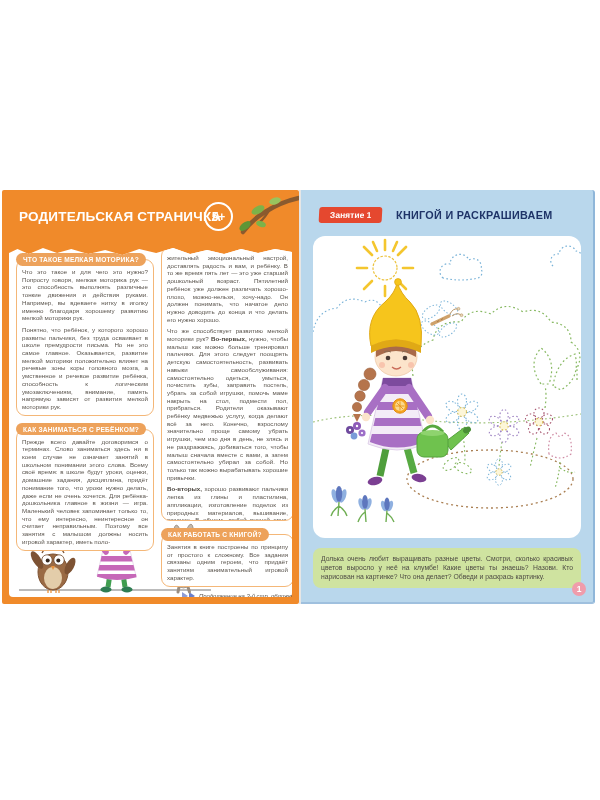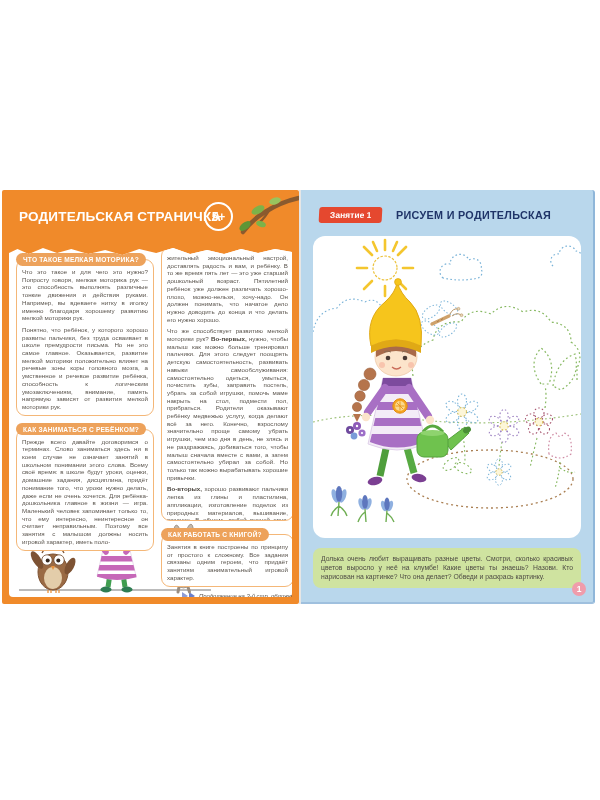--- a/index.html
+++ b/index.html
@@ -161,21 +161,21 @@
           <line x1="177" y1="85" x2="178.5" y2="90" stroke="#9a8d80" stroke-width="3" stroke-linecap="round"></line>
         </g>
       </svg>
     </div>
   </div>
 
   <div class="spine"></div>
 
   <div class="page-right">
     <div class="lesson-badge">Занятие 1</div>
-    <div class="rp-title">РИСУЕМ И РОДИТЕЛЬСКАЯ</div>
+    <div class="rp-title">КНИГОЙ И РАСКРАШИВАЕМ</div>
 
     <div class="rp-illus">
       <svg width="268" height="302" viewBox="0 0 268 302">
 
         <g stroke-linecap="round">
           <circle cx="72" cy="32" r="12" fill="none" stroke="#ecc23c" stroke-width="1.2" stroke-dasharray="1.6 2.4"></circle>
           <g stroke="#f4c62e" stroke-width="2.6">
             <line x1="72" y1="14" x2="72" y2="4"></line>
               <line x1="72" y1="50" x2="72" y2="60"></line>
             <line x1="54" y1="32" x2="44" y2="32"></line>

